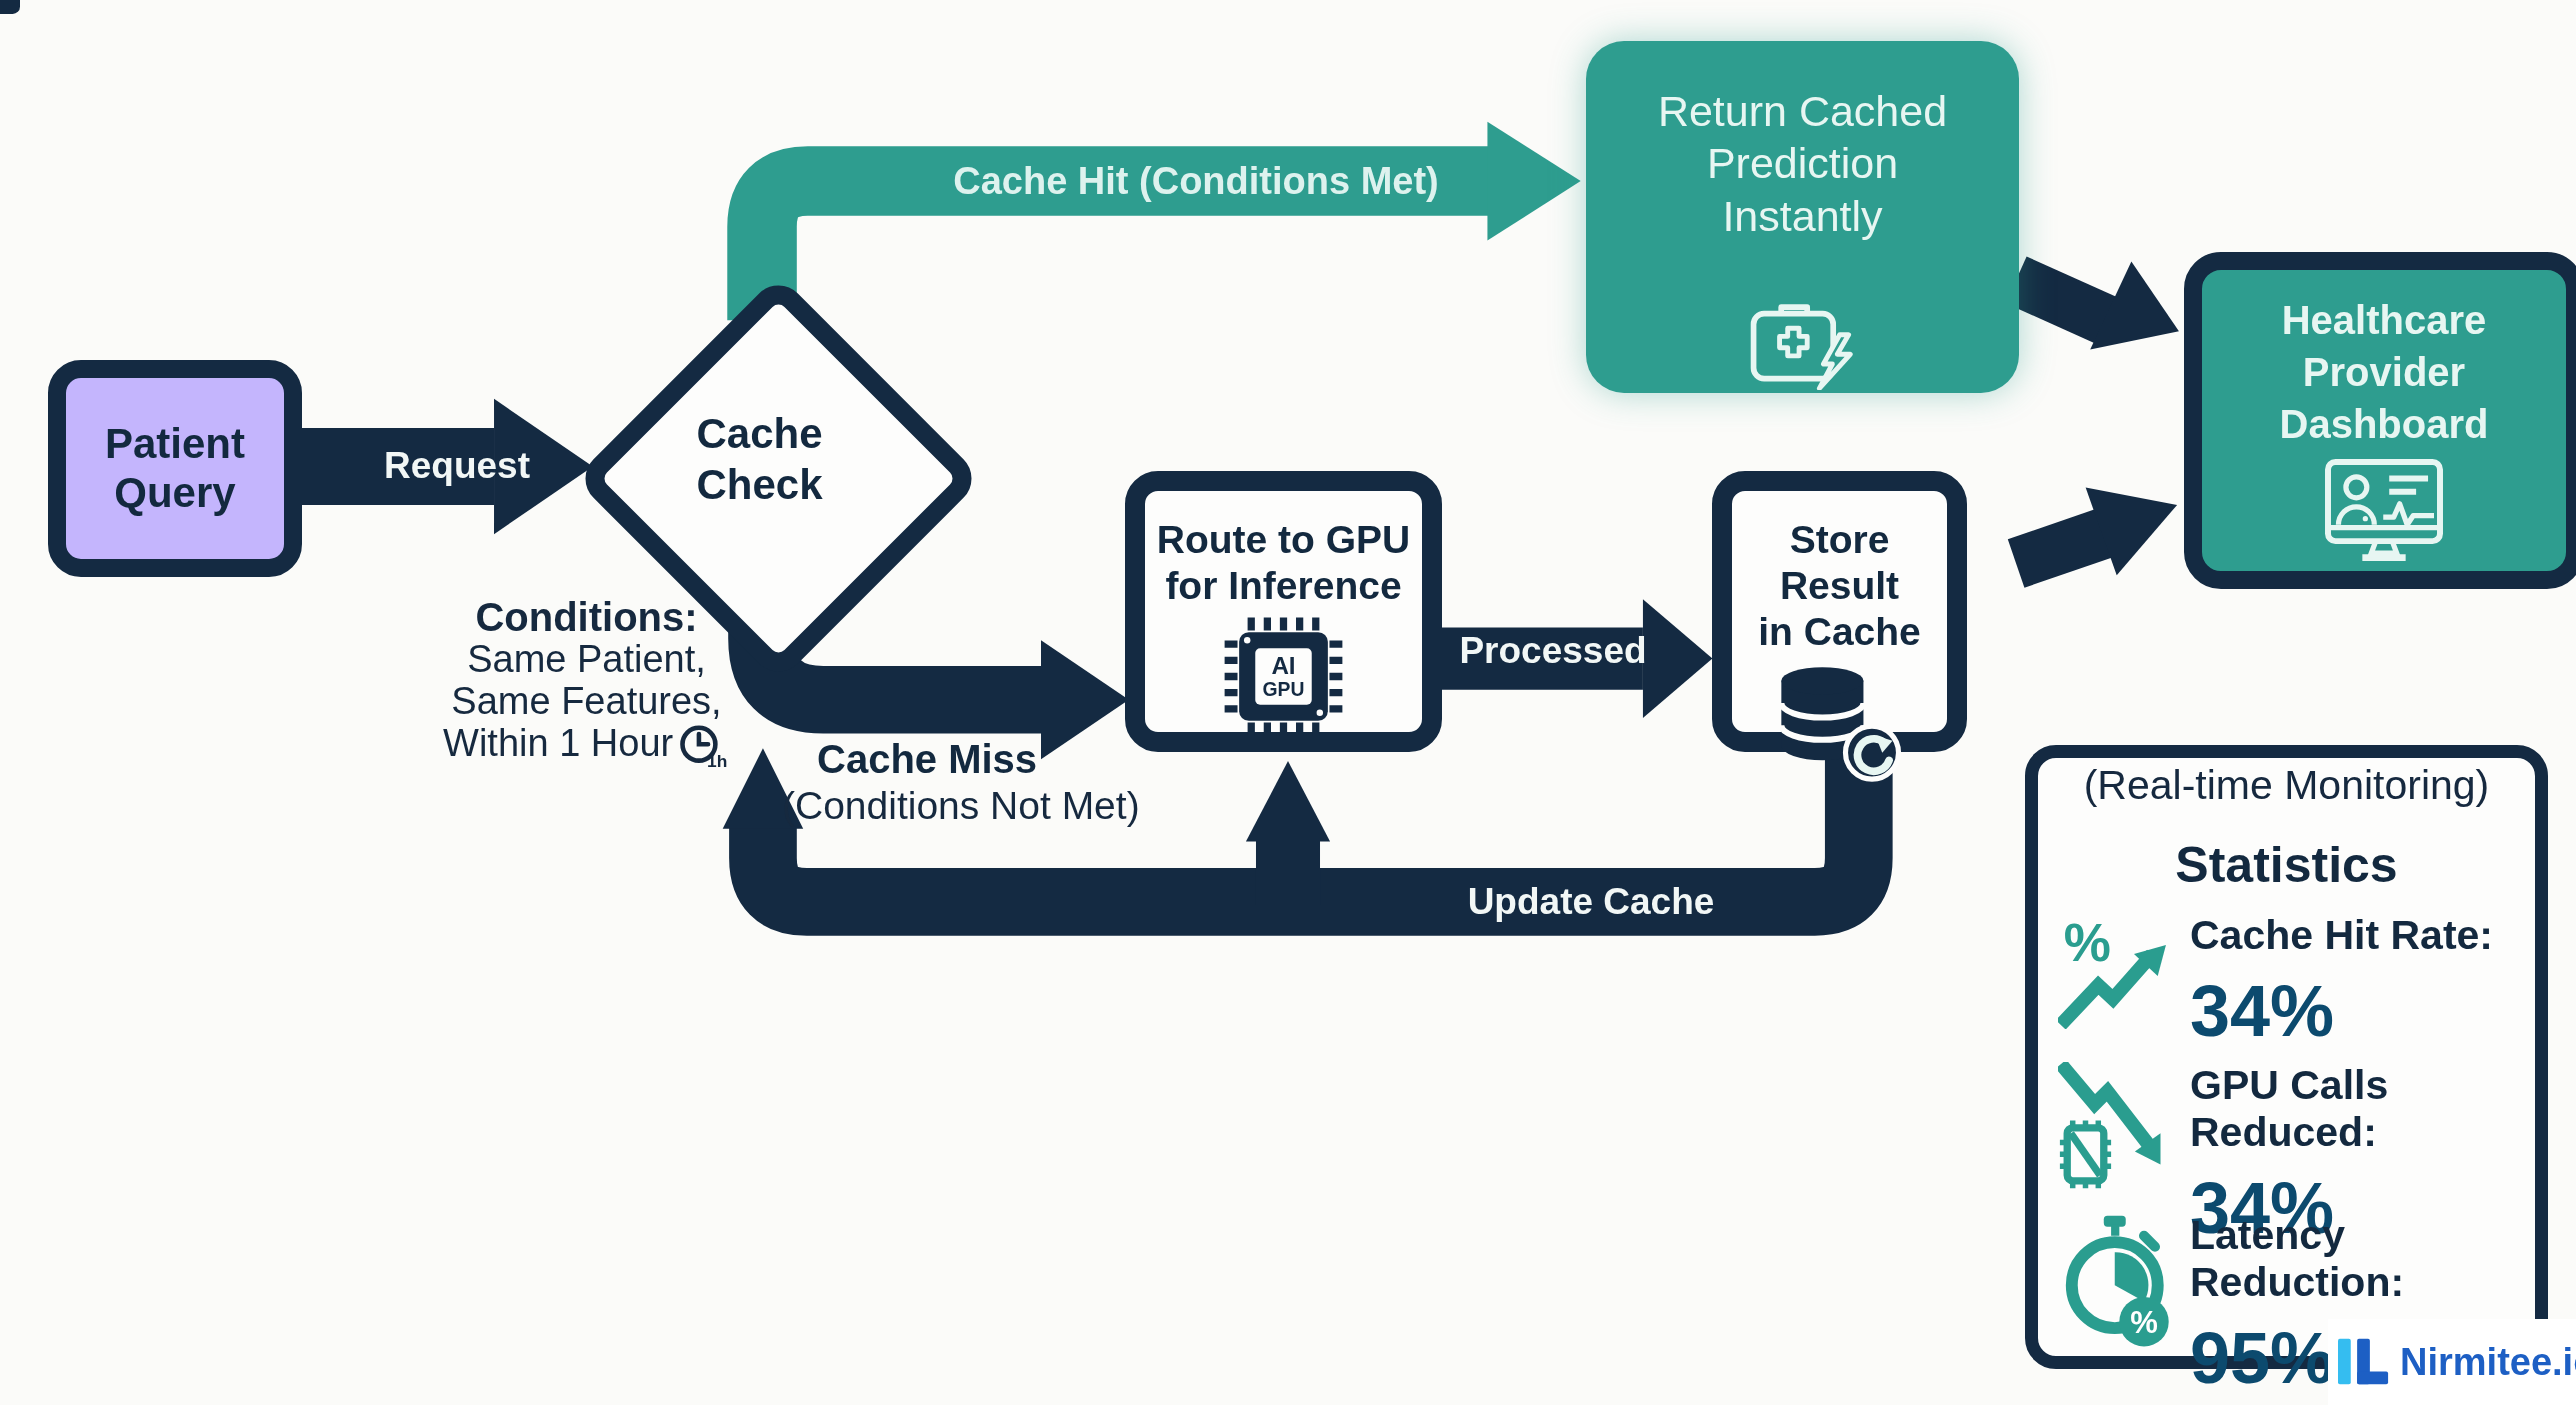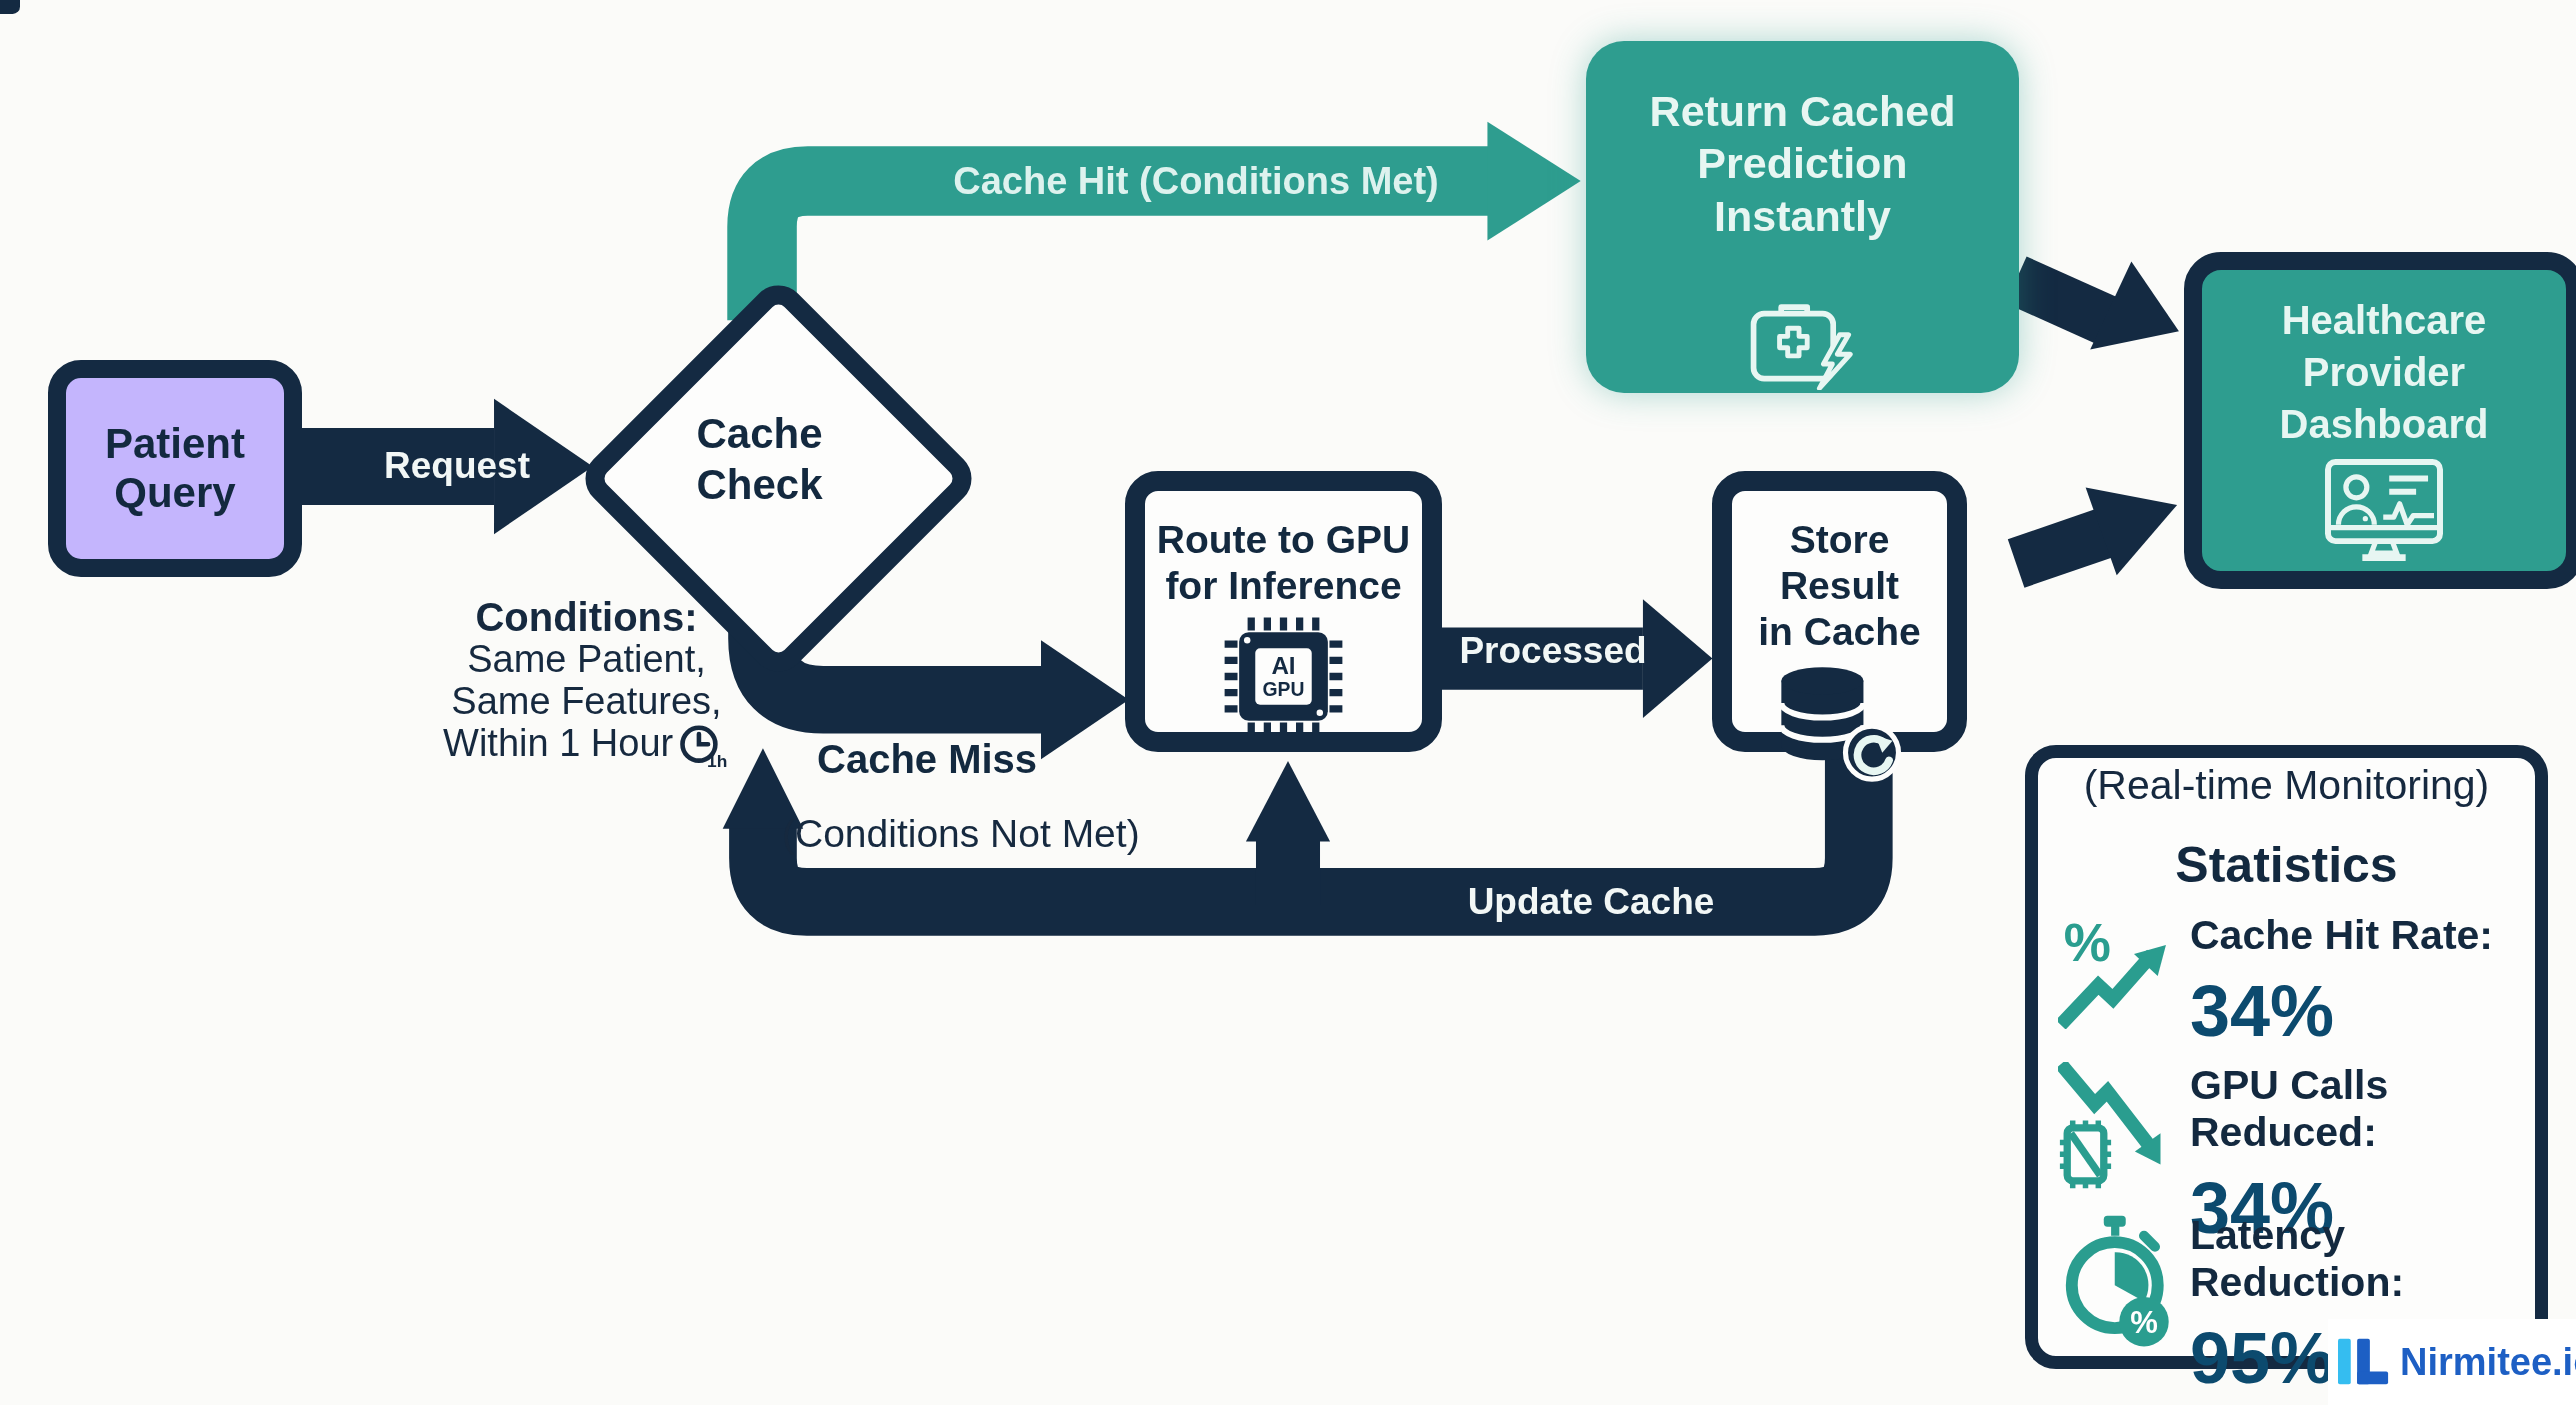--- a/index.html
+++ b/index.html
@@ -19,40 +19,40 @@
   #patient-box .lbl{font-size:42px;font-weight:bold;color:#13293f;text-align:center;line-height:1.15;}
 
   #diamond{position:absolute;left:634px;top:334px;width:251px;height:251px;z-index:2;
     background:#fdfdfc;border:19px solid #142a42;border-radius:27.4px;transform:rotate(45deg);}
   #diamond-label{position:absolute;left:634px;top:334px;width:251px;height:251px;z-index:3;
     display:flex;align-items:center;justify-content:center;text-align:center;
     font-size:42px;font-weight:bold;color:#13293f;line-height:1.2;}
 
   #return-box{left:1586px;top:41px;width:433px;height:352px;background:#2e9d8f;border-radius:38px;
     box-shadow:0 0 35px rgba(46,157,143,.38);}
-  #return-box .lbl{margin-top:44px;font-size:43px;font-weight:bold;color:#e7f6f2;text-align:center;line-height:1.22;}
+  #return-box .lbl{margin-top:44px;font-size:43px;font-weight:normal;color:#e7f6f2;text-align:center;line-height:1.22;}
   #return-box .icn{position:absolute;left:146px;top:258px;}
 
   #dashboard-box{left:2184px;top:252px;width:400px;height:337px;background:#2e9d8f;border:18.3px solid #142a42;border-radius:37px;}
   #dashboard-box .lbl{margin-top:24px;font-size:40px;font-weight:bold;color:#e7f6f2;text-align:center;line-height:1.3;}
   #dashboard-box .icn{margin-top:5.5px;}
 
   .process-box{background:#fdfdfc;border:20px solid #142a42;border-radius:33px;}
   #gpu-box{left:1125px;top:471px;width:317px;height:281px;}
   #store-box{left:1712px;top:471px;width:255px;height:281px;}
   .process-box .lbl{margin-top:25.6px;font-size:39px;font-weight:bold;color:#13293f;text-align:center;line-height:1.18;}
   .process-box .icn{margin-top:7.3px;}
 
   
   #request-label{left:337px;top:445px;width:160px;font-size:37px;color:#f2f7f6;margin-left:40px;}
   #cache-hit-label{left:933px;top:160px;width:526px;font-size:38px;color:#ddf2ee;}
   #processed-label{left:1459px;top:630px;width:188px;font-size:37px;color:#f2f7f6;}
   #update-label{left:1454px;top:881px;width:274px;font-size:37px;color:#f2f7f6;}
   #cache-miss-label{left:817px;top:737px;font-size:40px;color:#13293f;text-align:left;}
-  #cache-miss-sub{position:absolute;left:782px;top:812px;z-index:4;font-size:39px;color:#16293f;}
+  #cache-miss-sub{position:absolute;left:782px;top:784px;z-index:4;font-size:39px;color:#16293f;}
 
   
   #conditions{position:absolute;left:410px;top:596px;width:353px;z-index:4;text-align:center;color:#16293f;font-size:38px;line-height:42px;}
   #conditions .ctitle{font-size:40px;font-weight:bold;}
   #conditions .cline3{display:flex;align-items:flex-start;justify-content:center;gap:3.7px;}
 
   
   #stats-panel{position:absolute;left:2025px;top:745px;width:523px;height:624px;z-index:2;
     background:#fdfdfc;border:13.7px solid #142a42;border-radius:31px;box-sizing:border-box;}
   #stats-title{margin-top:27.4px;text-align:center;font-size:50px;font-weight:bold;color:#13293f;}

